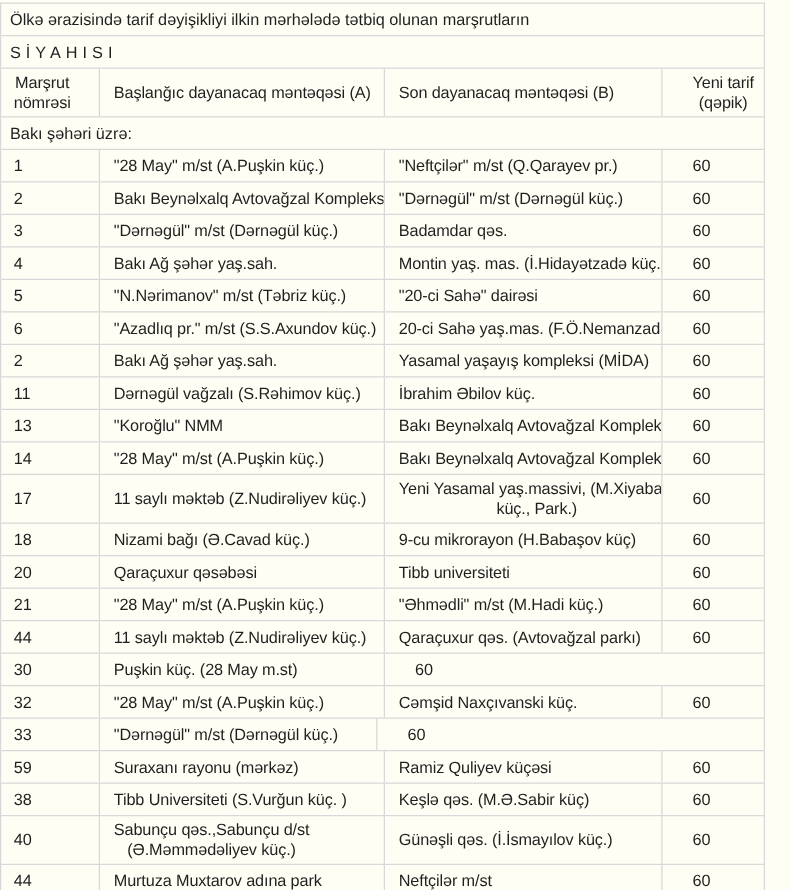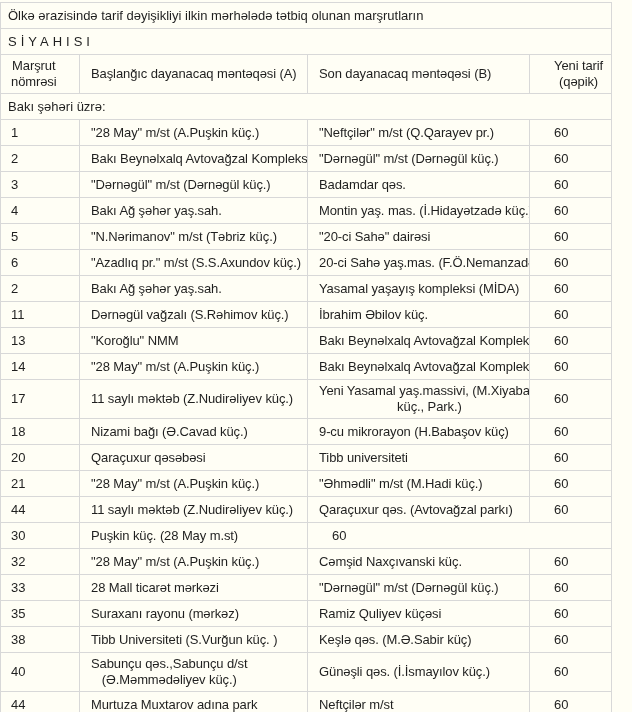--- a/index.html
+++ b/index.html
@@ -191,26 +191,25 @@
         <div class="td c4">60</div>
       </div>
       <div class="tr">
         <div class="td c1">32</div>
         <div class="td c2">"28 May" m/st (A.Puşkin küç.)</div>
         <div class="td c3">Cəmşid Naxçıvanski küç.</div>
         <div class="td c4">60</div>
       </div>
       <div class="tr">
         <div class="td c1">33</div>
-        <div class="td c2">28 Mall ticarət mərkəzi</div>
         <div class="td c3">"Dərnəgül" m/st (Dərnəgül küç.)</div>
         <div class="td c4">60</div>
       </div>
       <div class="tr">
-        <div class="td c1">35</div>
+        <div class="td c1">59</div>
         <div class="td c2">Suraxanı rayonu (mərkəz)</div>
         <div class="td c3">Ramiz Quliyev küçəsi</div>
         <div class="td c4">60</div>
       </div>
       <div class="tr">
         <div class="td c1">38</div>
         <div class="td c2">Tibb Universiteti (S.Vurğun küç. )</div>
         <div class="td c3">Keşlə qəs. (M.Ə.Sabir küç)</div>
         <div class="td c4">60</div>
       </div>

